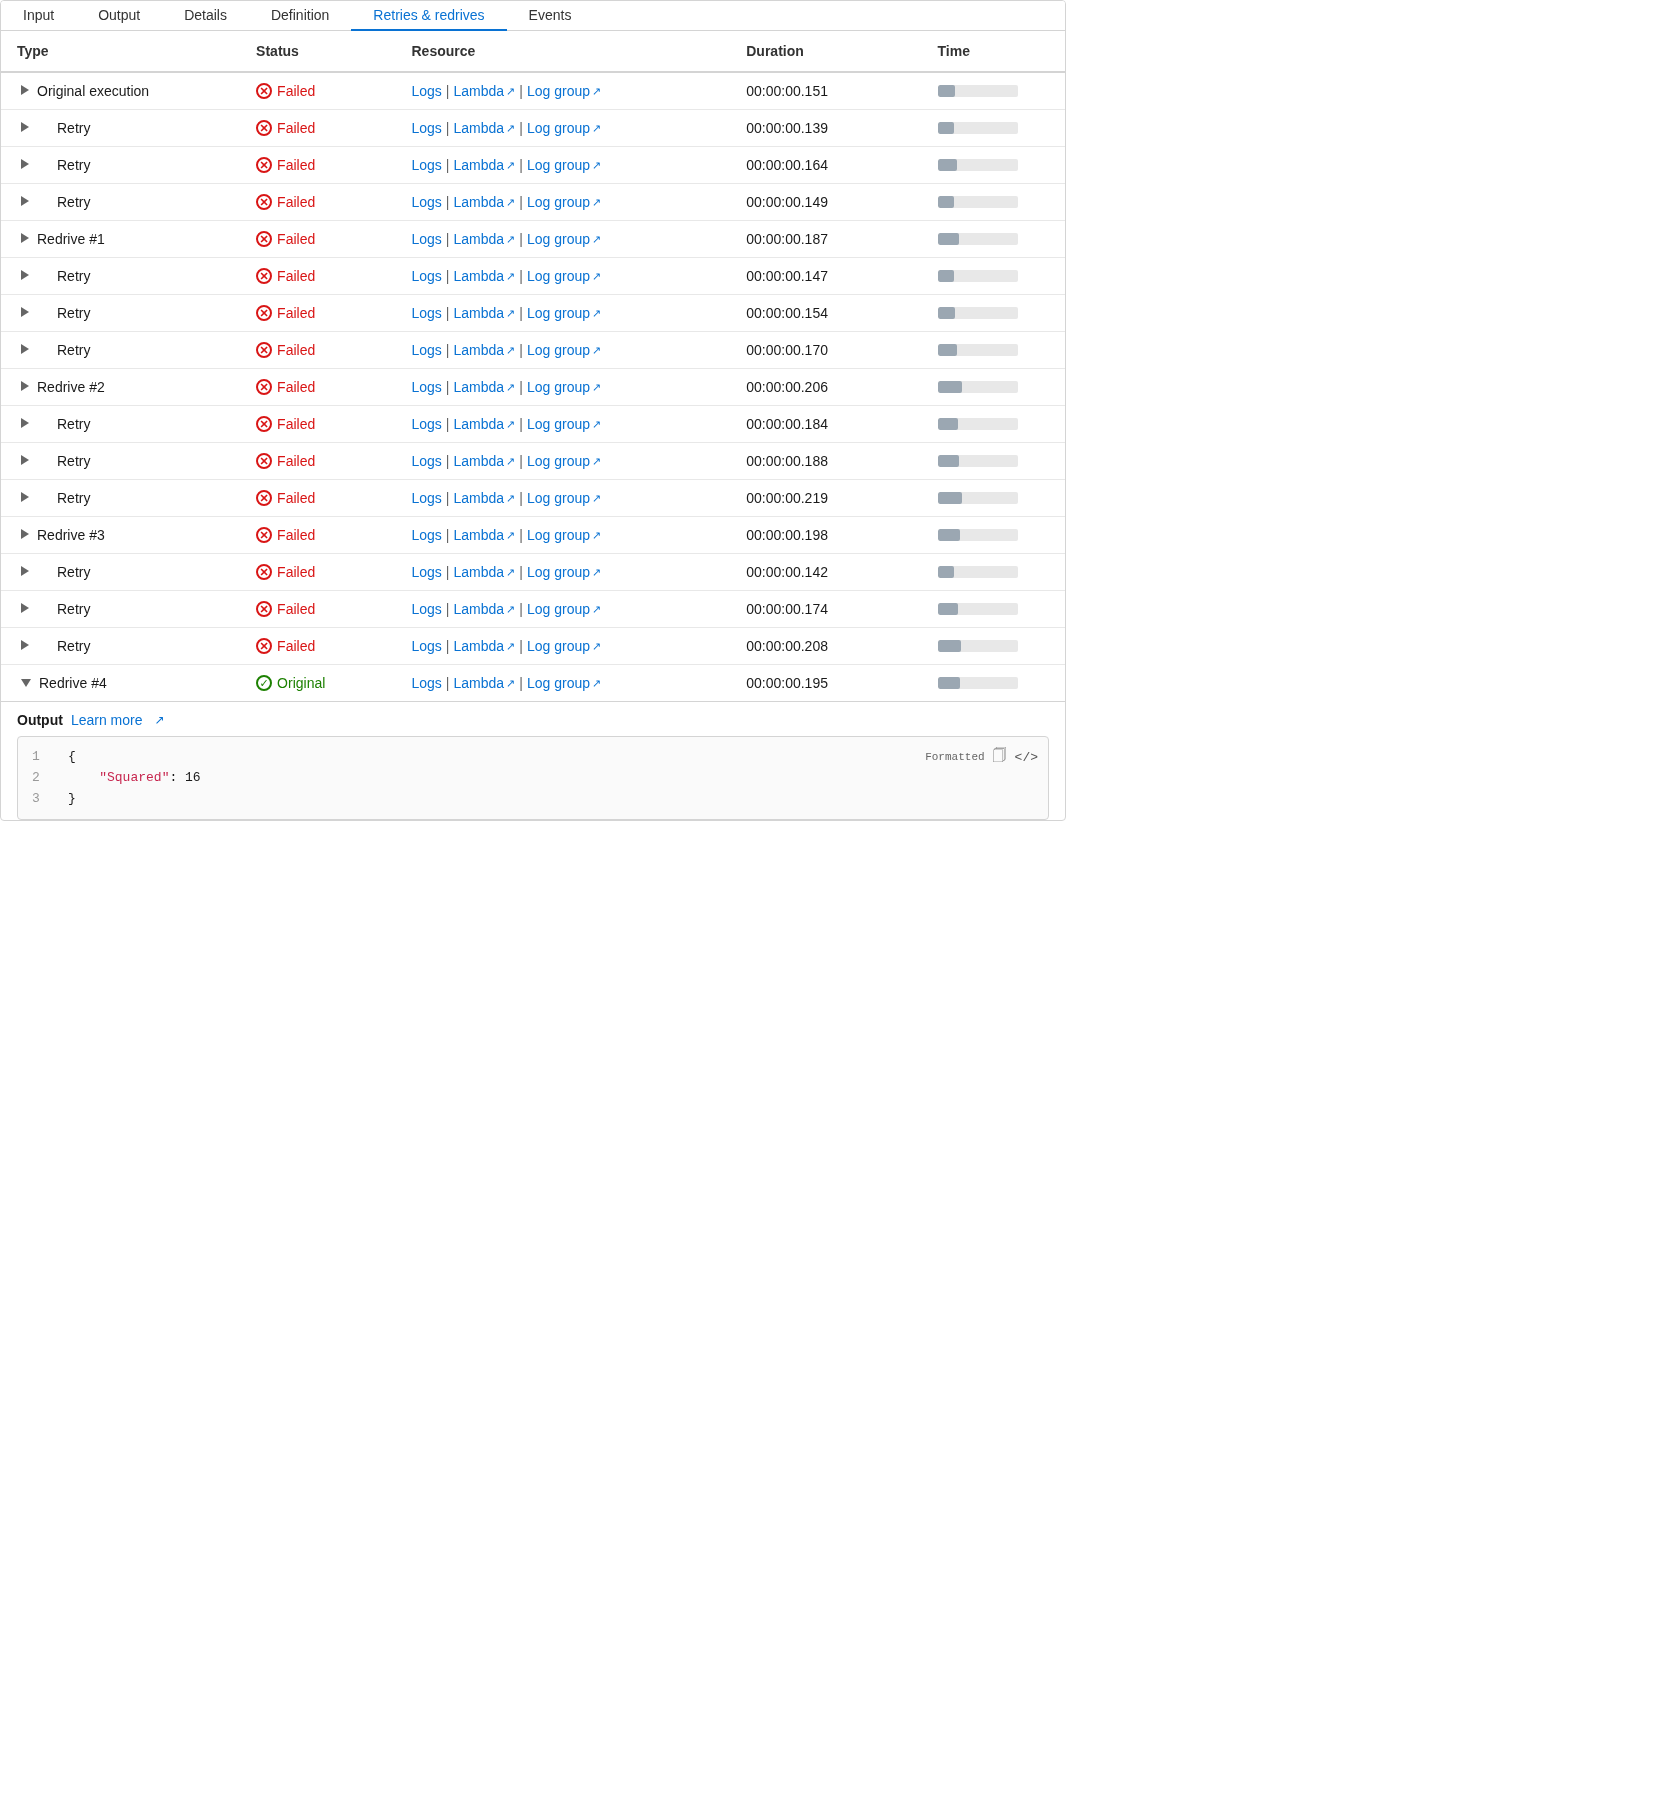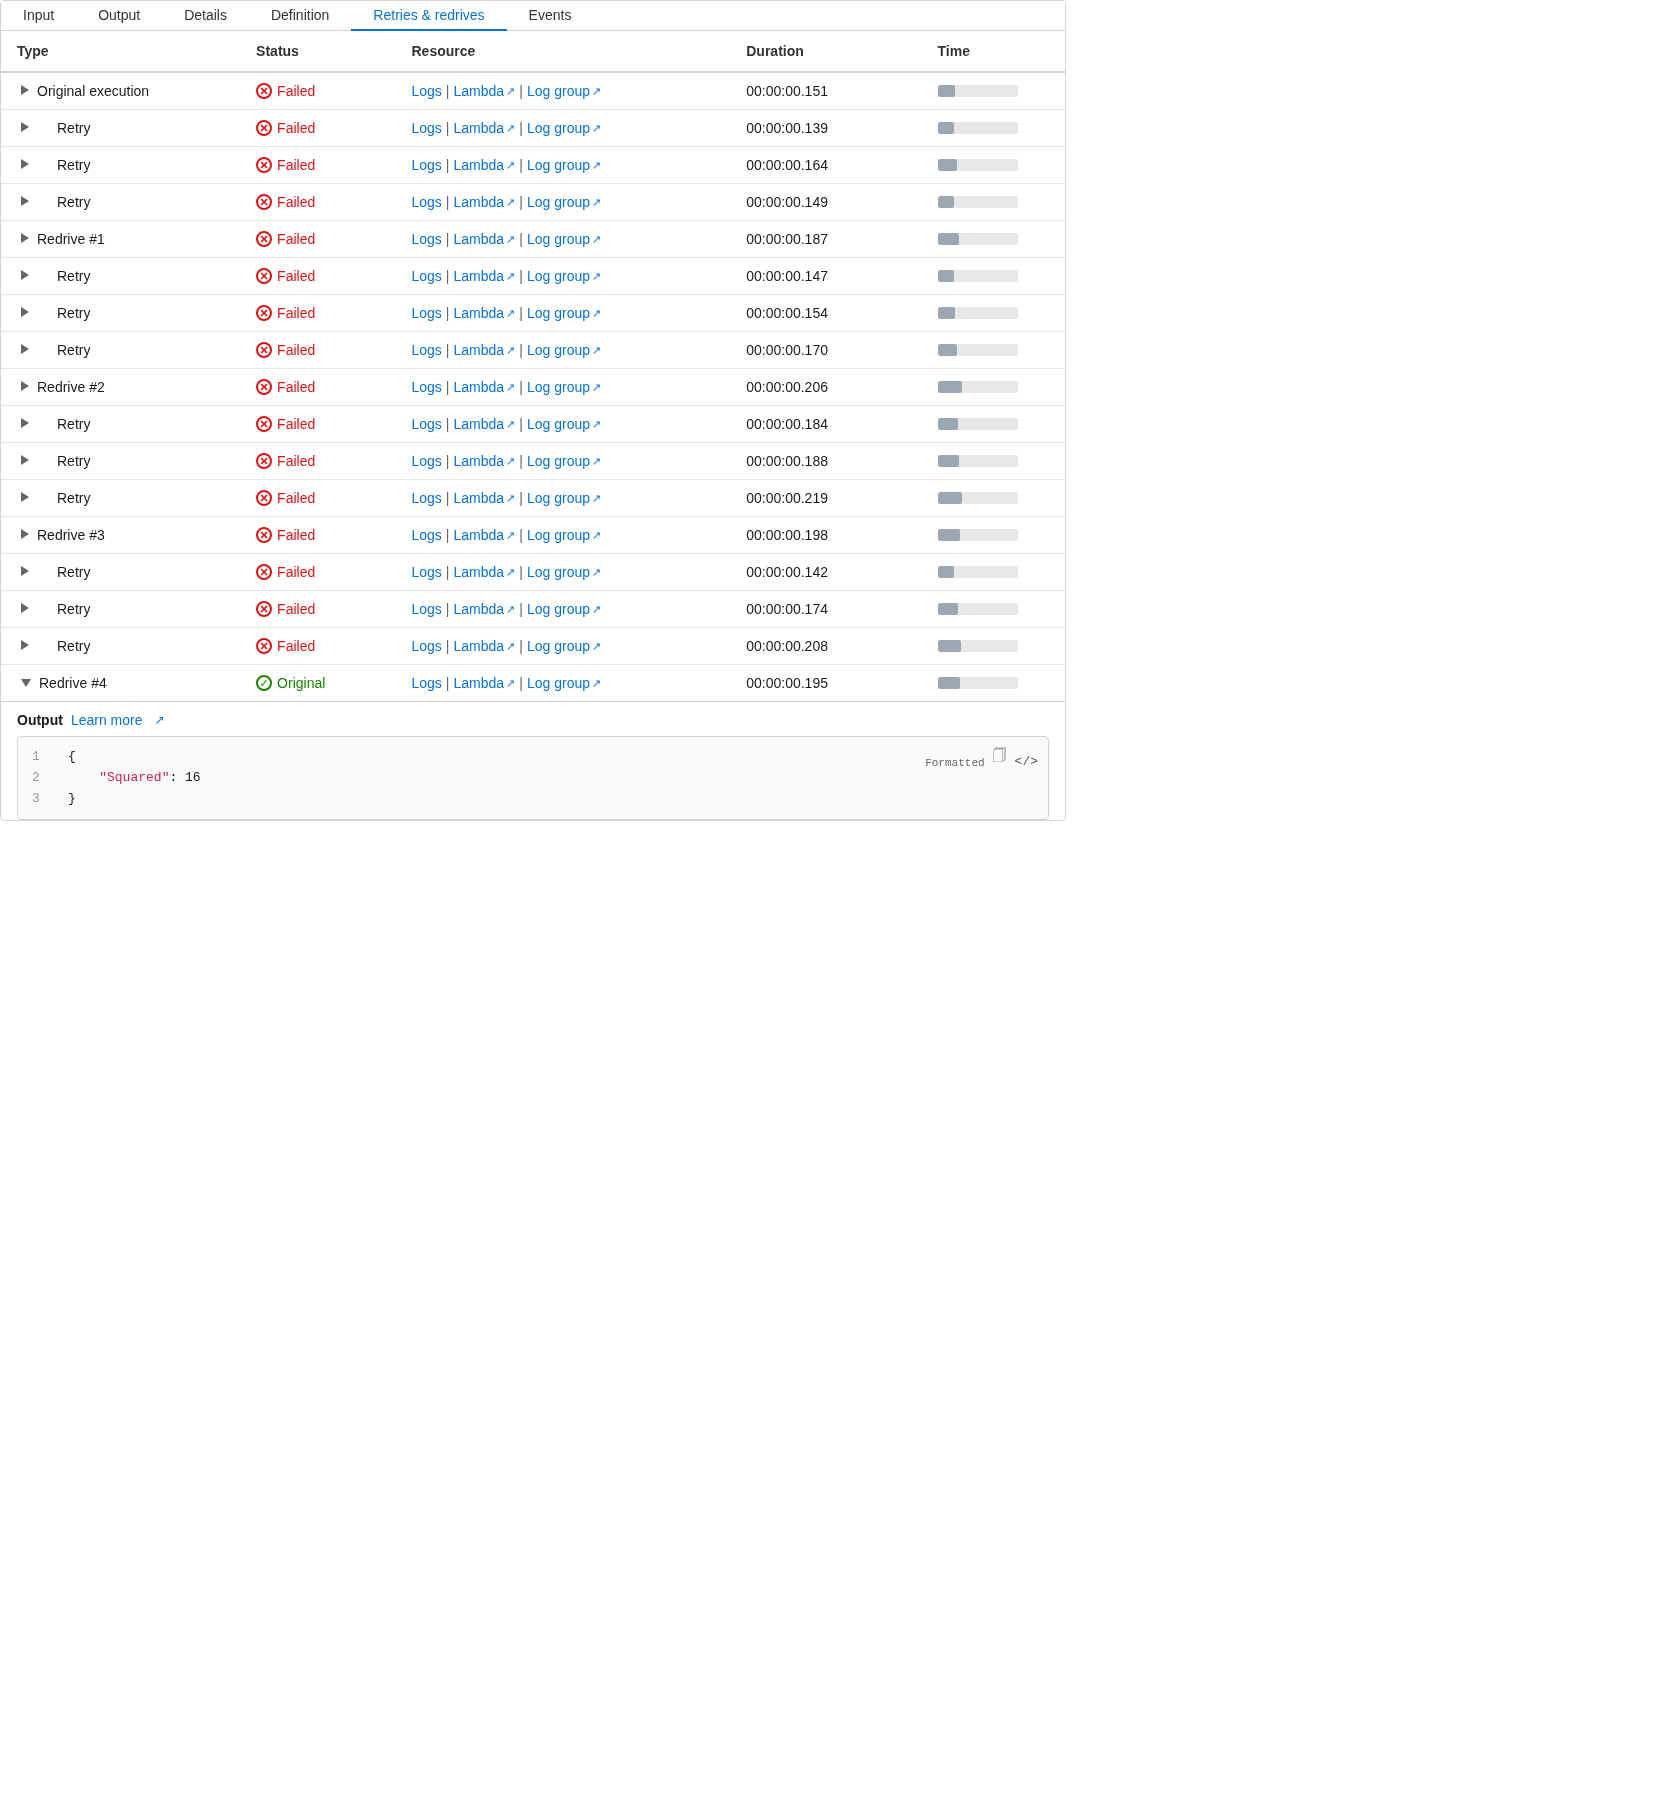--- a/index.html
+++ b/index.html
@@ -195,21 +195,21 @@
     }
     .code-content {
       color: #1a1a1a;
     }
     .string-val { color: #c7254e; }
     .code-toolbar {
       position: absolute;
       top: 8px;
       right: 10px;
       display: flex;
-      align-items: flex-end;
+      align-items: center;
       gap: 8px;
       font-size: 12px;
       color: #666;
     }
     .copy-icon {
       cursor: pointer;
       font-size: 14px;
       color: #555;
     }
     .formatted-label {

